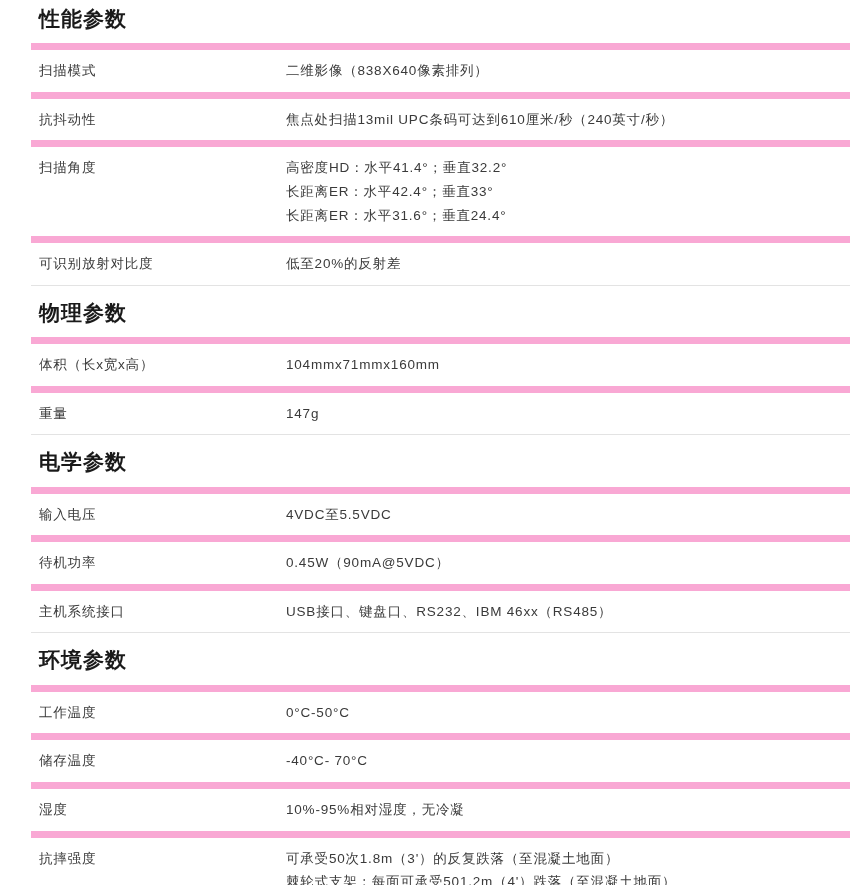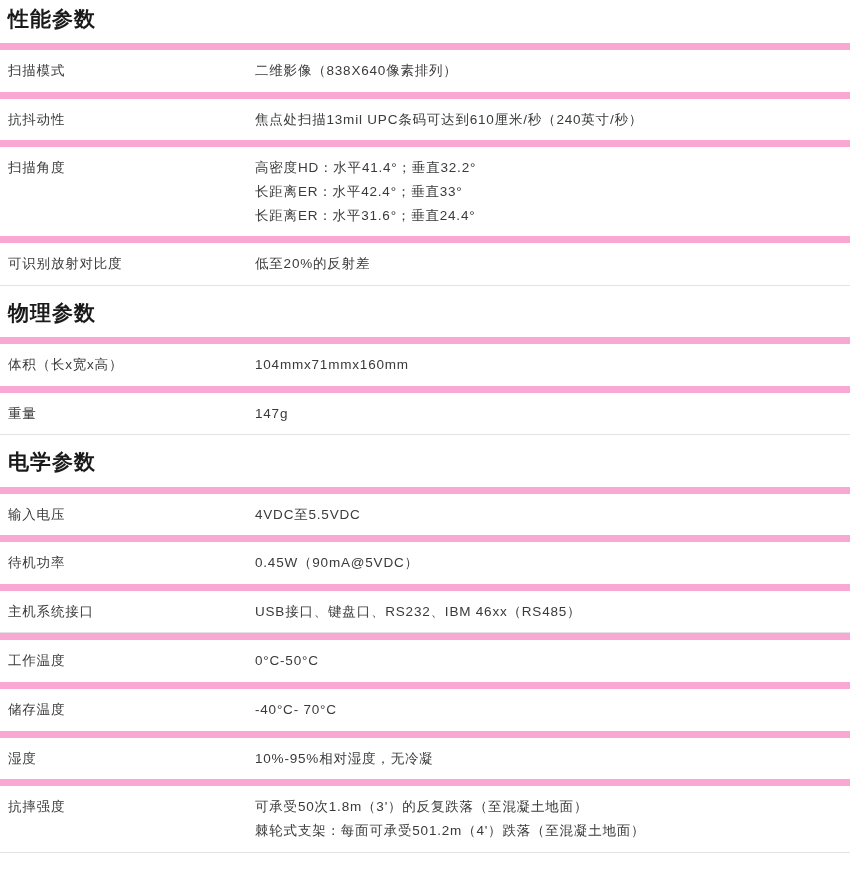--- a/index.html
+++ b/index.html
@@ -14,20 +14,21 @@
     font-family: "Liberation Sans", "DejaVu Sans", sans-serif;
     color: #2b2b2b;
     overflow: hidden;
   }
   .page {
     width: 850px;
     padding: 0;
   }
   .section {
     width: 690px;
+    margin-left: 31px;
   }
   .section-title {
     font-size: 21px;
     font-weight: bold;
     color: #1a1a1a;
     padding: 14px 8px 12px 8px;
     letter-spacing: 1px;
     line-height: 1.2;
   }
   .section-title.first {
@@ -138,20 +139,21 @@
             <tr>
               <td class="label">主机系统接口</td>
               <td class="value">
                 <span class="val-line">USB接口、键盘口、RS232、IBM 46xx（RS485）</span>
               </td>
             </tr>
           </tbody>
         </table>
       </div>
       <div class="section">
+        <div class="section-title">环境参数</div>
         <table class="spec-table">
           <tbody>
             <tr>
               <td class="label">工作温度</td>
               <td class="value">
                 <span class="val-line">0°C-50°C</span>
               </td>
             </tr>
             <tr>
               <td class="label">储存温度</td>

